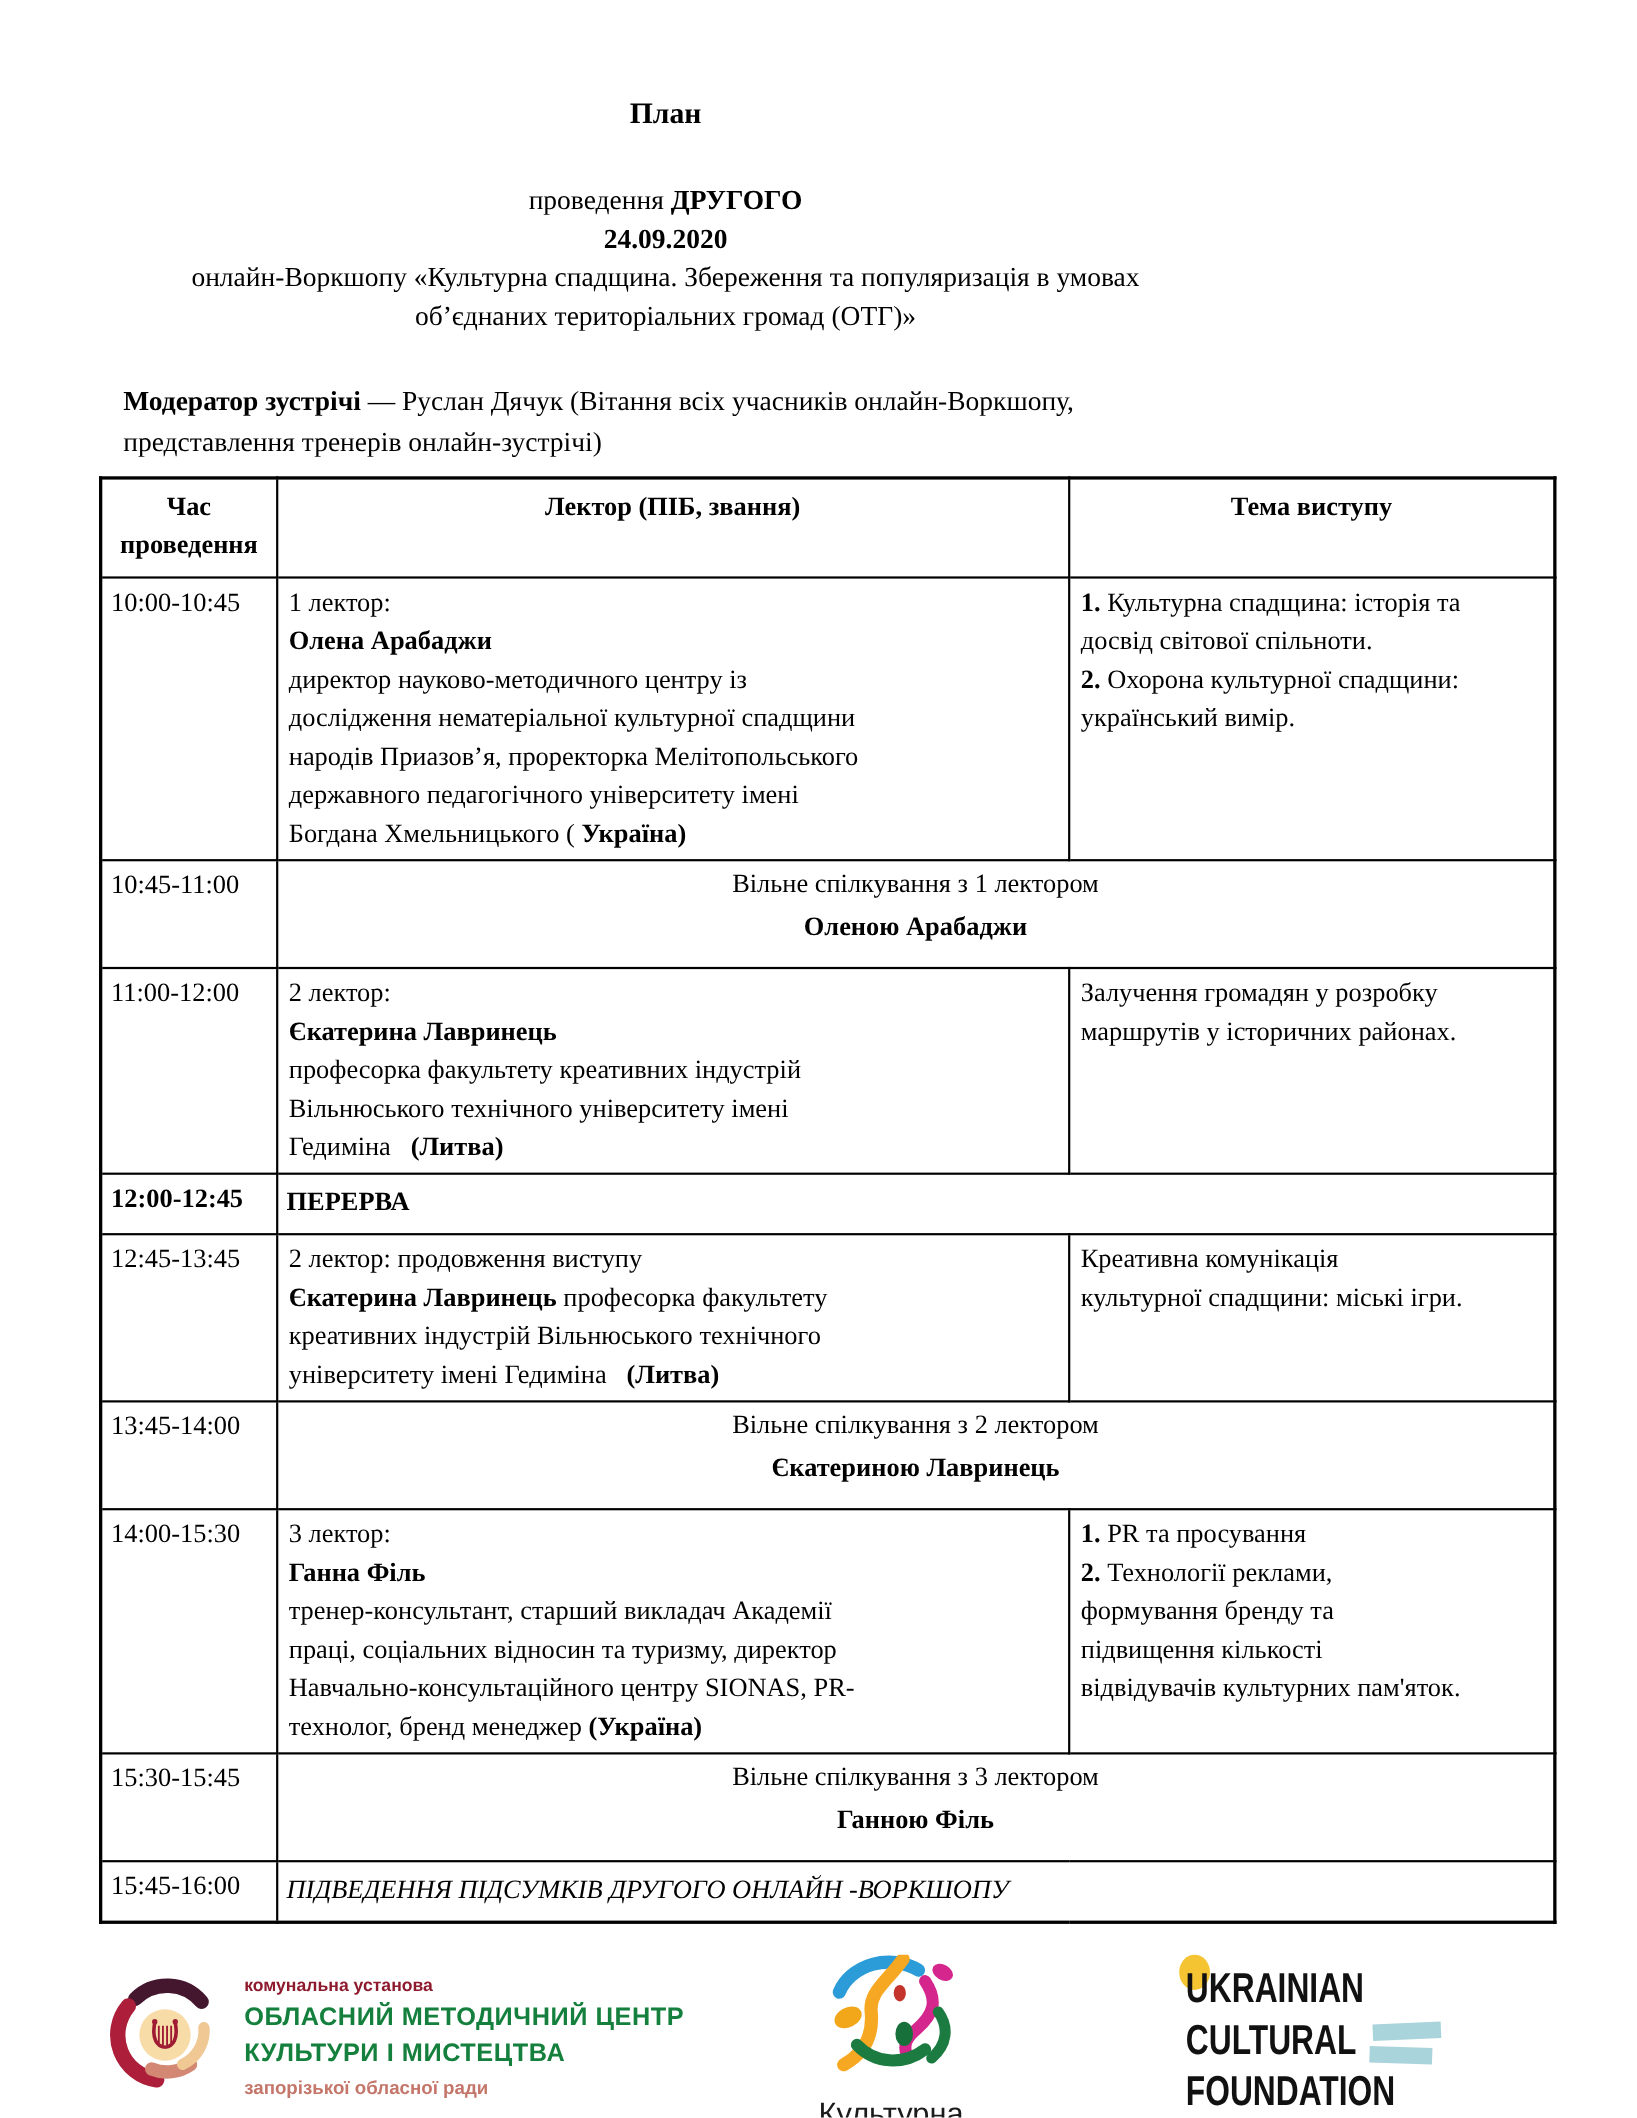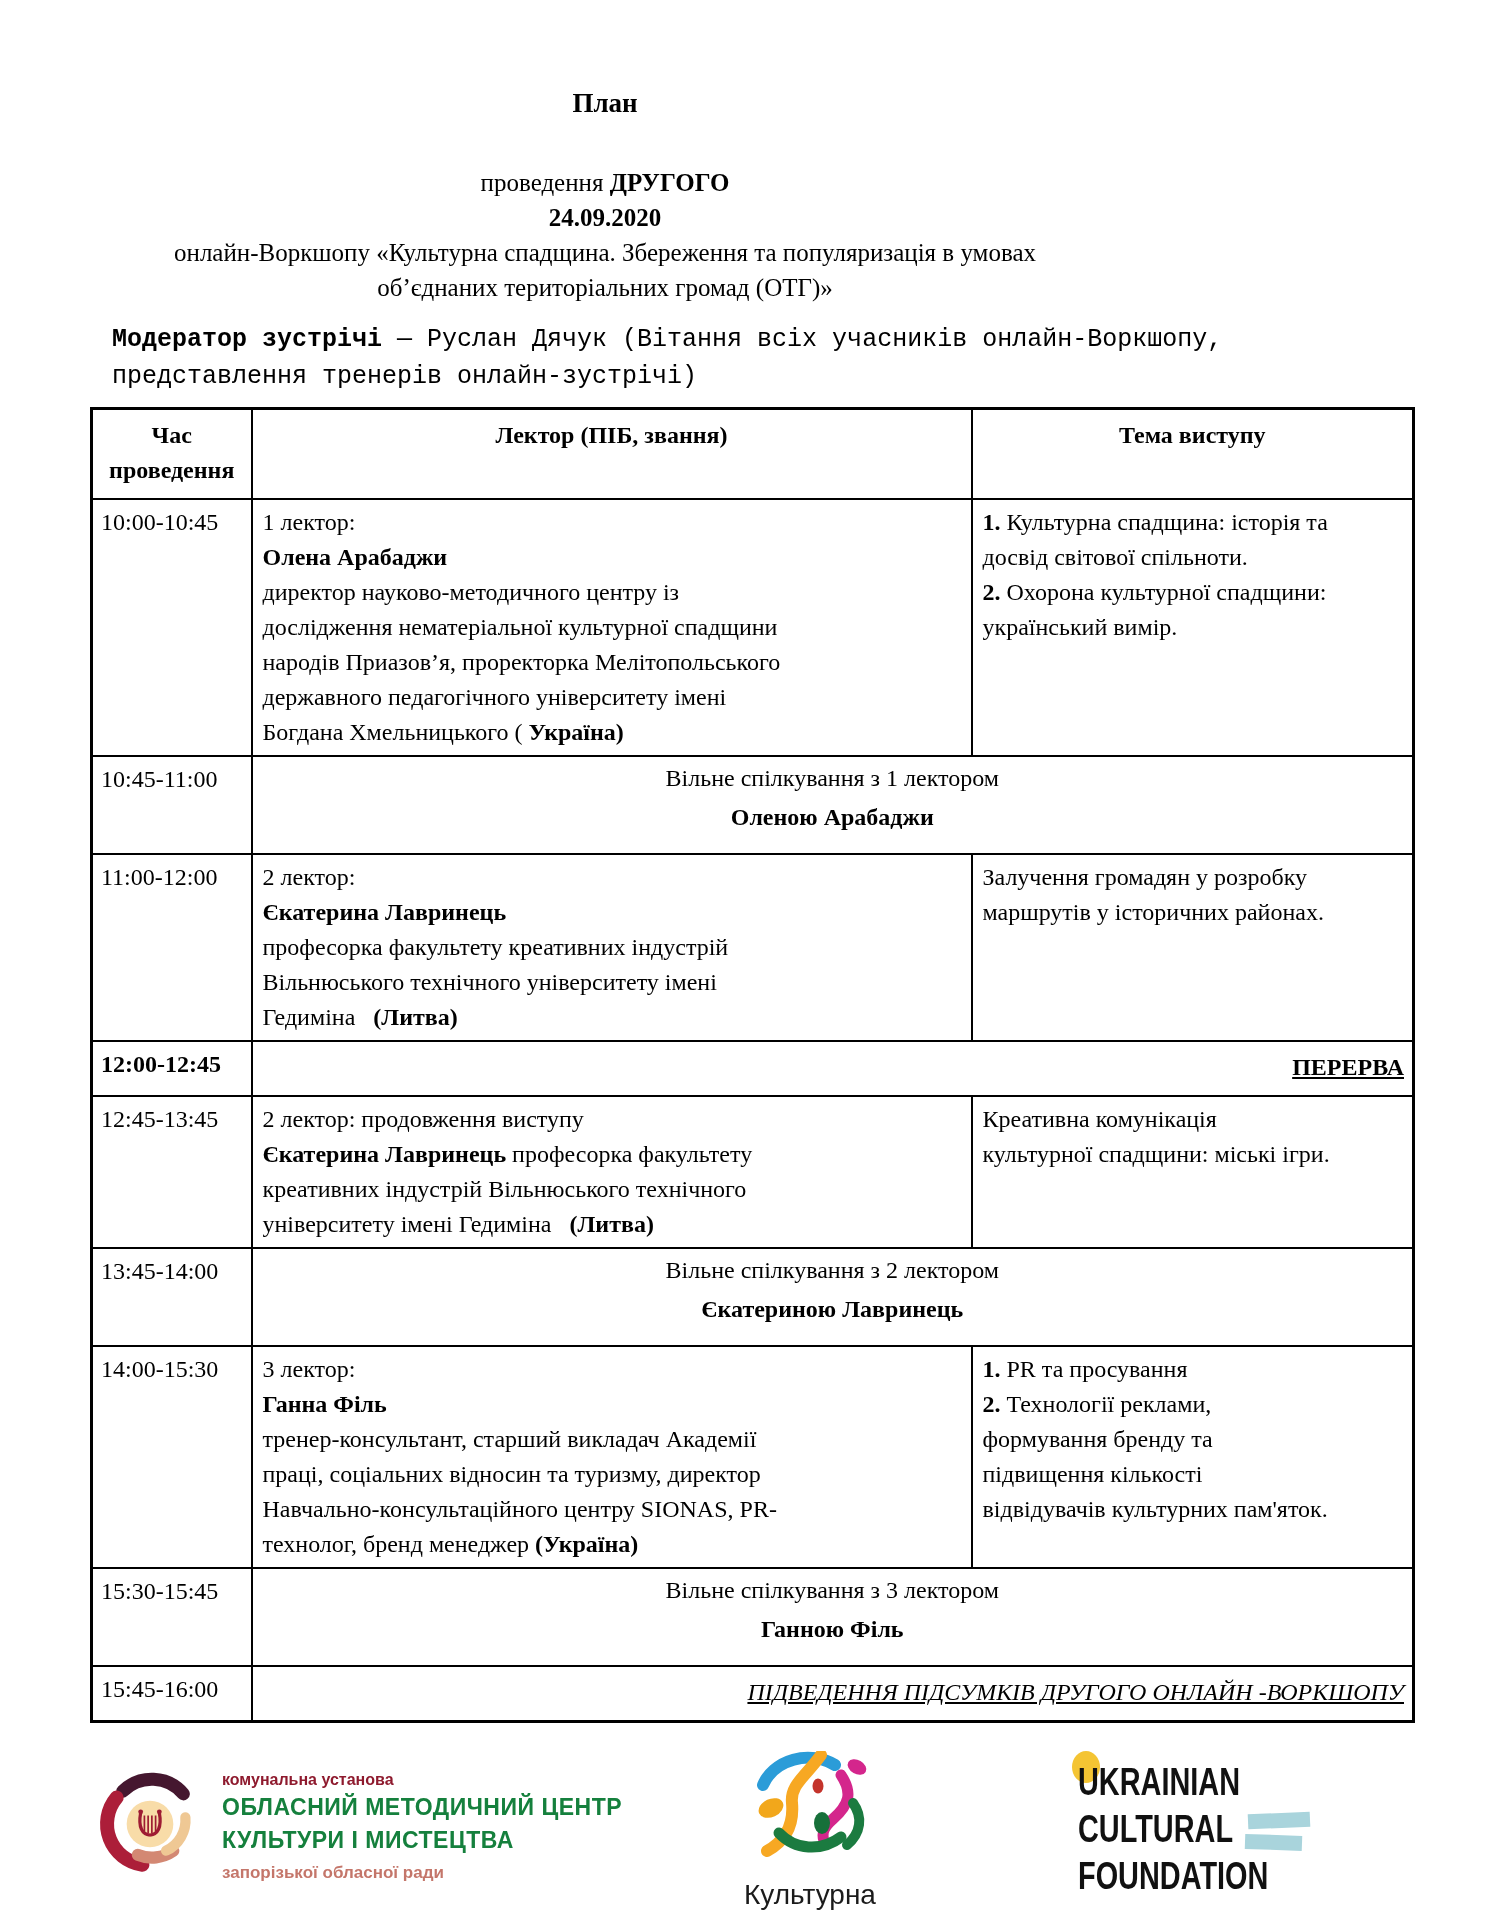--- a/index.html
+++ b/index.html
@@ -10,32 +10,32 @@
   }
   .page { position:relative; width:1488px; height:1925px; padding:86px 78px 0 90px; background:#fff; }
 
   
   .head-block { width:1030px; text-align:center; }
   .doc-title { font-size:27px; font-weight:bold; line-height:35px; margin-bottom:44px; }
   .head-line { font-size:25px; line-height:35px; }
   .b { font-weight:bold; }
   .i { font-style:italic; }
 
-  .moderator { width:1322px; padding-left:22px; font-size:25px; line-height:37px; margin-top:16px;font-family:Liberation Mono, monospace; }
+  .moderator { width:1322px; padding-left:22px; font-size:25px; line-height:37px; margin-top:42px; }
 
   
   table.schedule { border-collapse:collapse; width:1322px; margin-top:12px; border:3px solid #000; table-layout:fixed; }
   .c-time { width:160px; } .c-lect { width:720px; } .c-topic { width:442px; }
   .schedule th, .schedule td { border:2px solid #000; vertical-align:top; font-size:24px; line-height:35px; padding:5px 8px; }
   .schedule th { font-weight:bold; text-align:center; padding-top:8px; padding-bottom:10px; }
   td.time { text-align:left; }
   td.lect { padding-left:10px; }
   td.topic { padding-left:10px; }
   td.merged { text-align:center; padding-top:4px; padding-bottom:18px; }
-  td.center-one { text-align:right; padding:8px 8px 10px 8px;text-decoration:underline; }
+  td.center-one { text-align:left; padding:8px 8px 10px 8px; }
   .ln { white-space:pre-wrap; }
   td.merged .ln + .ln { margin-top:4px; }
 
   
   .footer { position:relative; width:1322px; height:205px; margin-top:28px; }
   .omc { position:absolute; left:4px; top:12px; display:flex; align-items:flex-start; }
   .omc-text { margin-left:16px; font-family:"Liberation Sans", sans-serif; padding-top:6px; }
   .omc-small  { font-size:16px; font-weight:bold; color:#8E1A2E; line-height:22px; }
   .omc-big    { font-size:23px; font-weight:bold; color:#15803d; line-height:33px; letter-spacing:0.5px; }
   .omc-region { font-size:17px; font-weight:bold; color:#C4766A; line-height:24px; margin-top:4px; }

